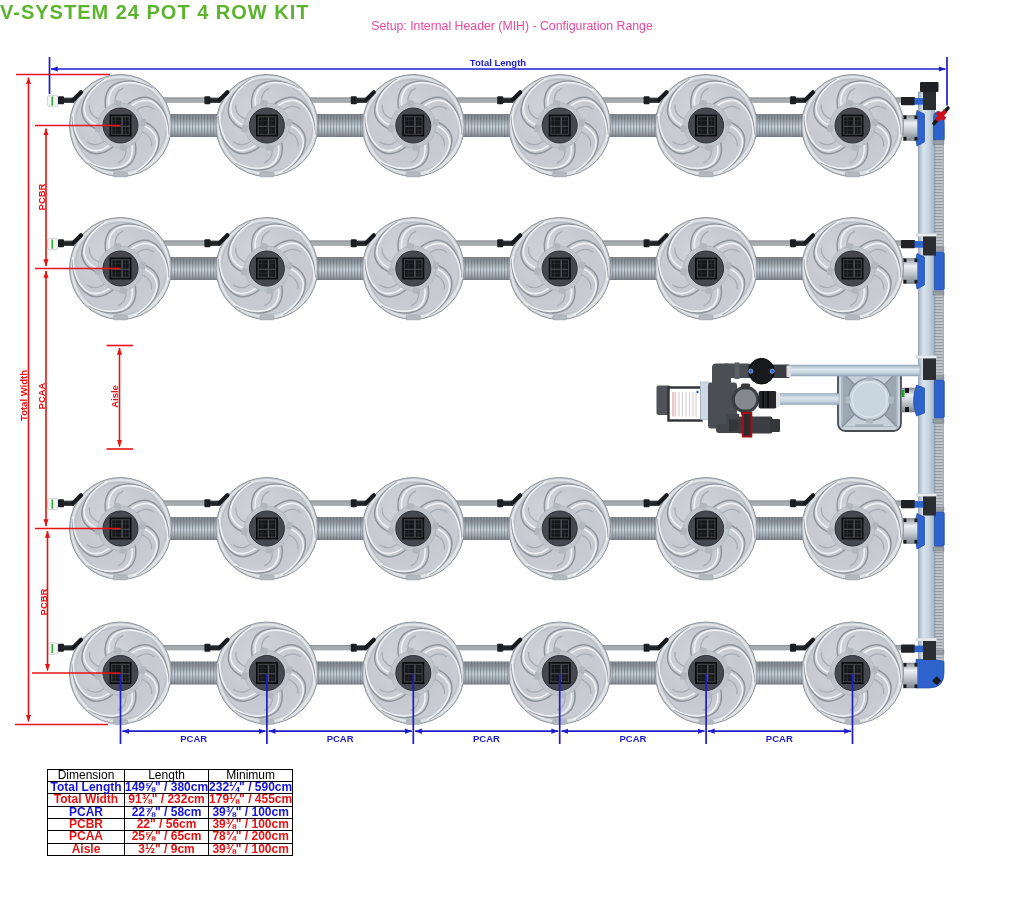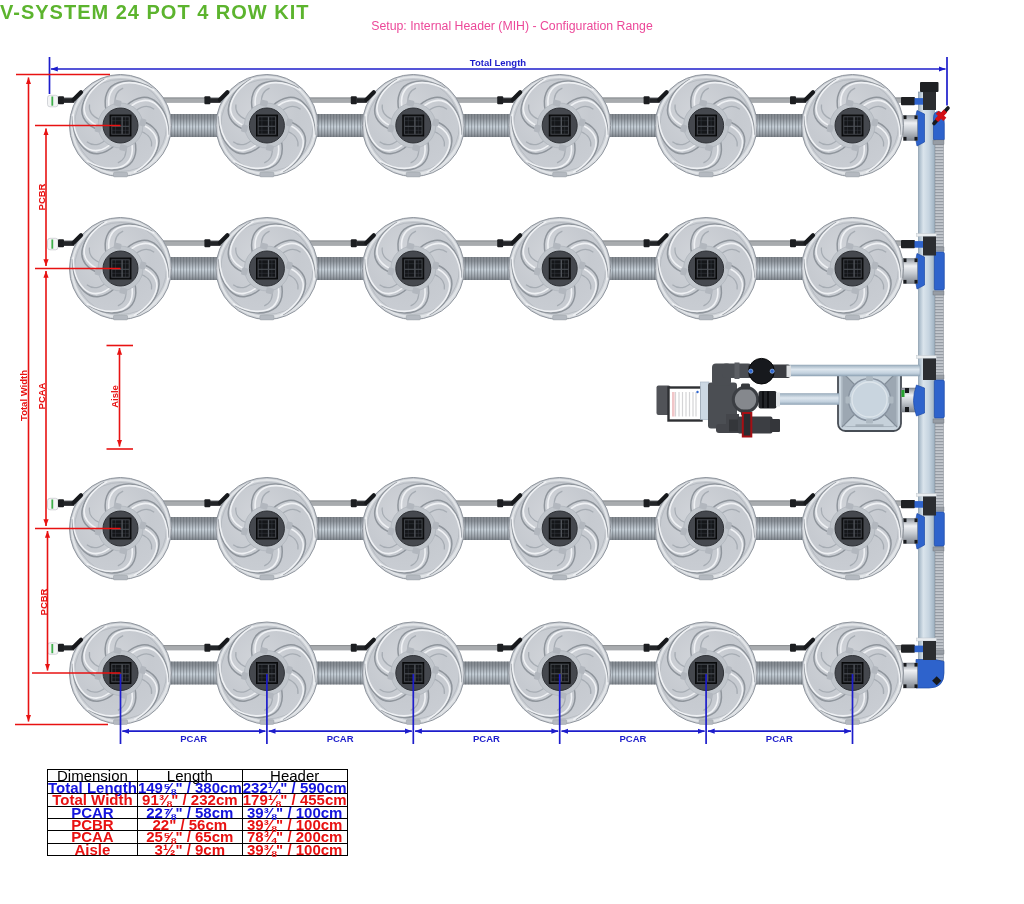--- a/index.html
+++ b/index.html
@@ -3,21 +3,21 @@
 <meta charset="utf-8">
 <style>
 html,body { margin:0; padding:0; background:#fff; }
 #page { position:relative; width:1024px; height:904px; overflow:hidden;
   font-family:"Liberation Sans", sans-serif; background:#fff; }
 #title { position:absolute; top:1px; left:0; width:100%; 
   color:#5cb42e; font-size:20px; font-weight:bold; letter-spacing:1.0px; }
 #subtitle { position:absolute; top:19px; left:0; width:100%; text-align:center;
   color:#ec4899; font-size:12.3px; }
 #dimtable { position:absolute; left:47px; top:768.5px; border-collapse:collapse;
-  font-size:15px; text-align:center; }
+  font-size:12px; text-align:center; }
 #dimtable td { border:1px solid #000; padding:0; height:11.35px; line-height:11.35px; white-space:nowrap; }
 .cz { display:inline-block; }
 </style>
 </head>
 <body>
 <div id="page">
 <svg width="1024" height="904" viewBox="0 0 1024 904" style="position:absolute;left:0;top:0">
 <defs>
 <radialGradient id="pg" cx="42%" cy="38%" r="68%">
  <stop offset="0%" stop-color="#d2d5da"></stop>
@@ -481,21 +481,21 @@
 <text transform="translate(117.5,396.5) rotate(-90)" text-anchor="middle" fill="#e81212">Aisle</text>
 </g>
 </svg>
 <div id="title">V-SYSTEM 24 POT 4 ROW KIT</div>
 <div id="subtitle">Setup: Internal Header (MIH) - Configuration Range</div>
 <table id="dimtable" style="border:1.5px solid #000">
 <tbody>
         <tr style="color:#000;font-weight:normal">
           <td style="width:76px"><span class="cz">Dimension</span></td>
           <td style="width:78px"><span class="cz">Length</span></td>
-          <td style="width:73px"><span class="cz">Header</span></td>
+          <td style="width:73px"><span class="cz">Minimum</span></td>
         </tr>
 <tr style="color:#1414dd;font-weight:bold">
           <td style="width:76px"><span class="cz">Total Length</span></td>
           <td style="width:78px"><span class="cz">149⅝" / 380cm</span></td>
           <td style="width:73px"><span class="cz">232¼" / 590cm</span></td>
         </tr>
 <tr style="color:#e81212;font-weight:bold">
           <td style="width:76px"><span class="cz">Total Width</span></td>
           <td style="width:78px"><span class="cz">91⅜" / 232cm</span></td>
           <td style="width:73px"><span class="cz">179⅛" / 455cm</span></td>

